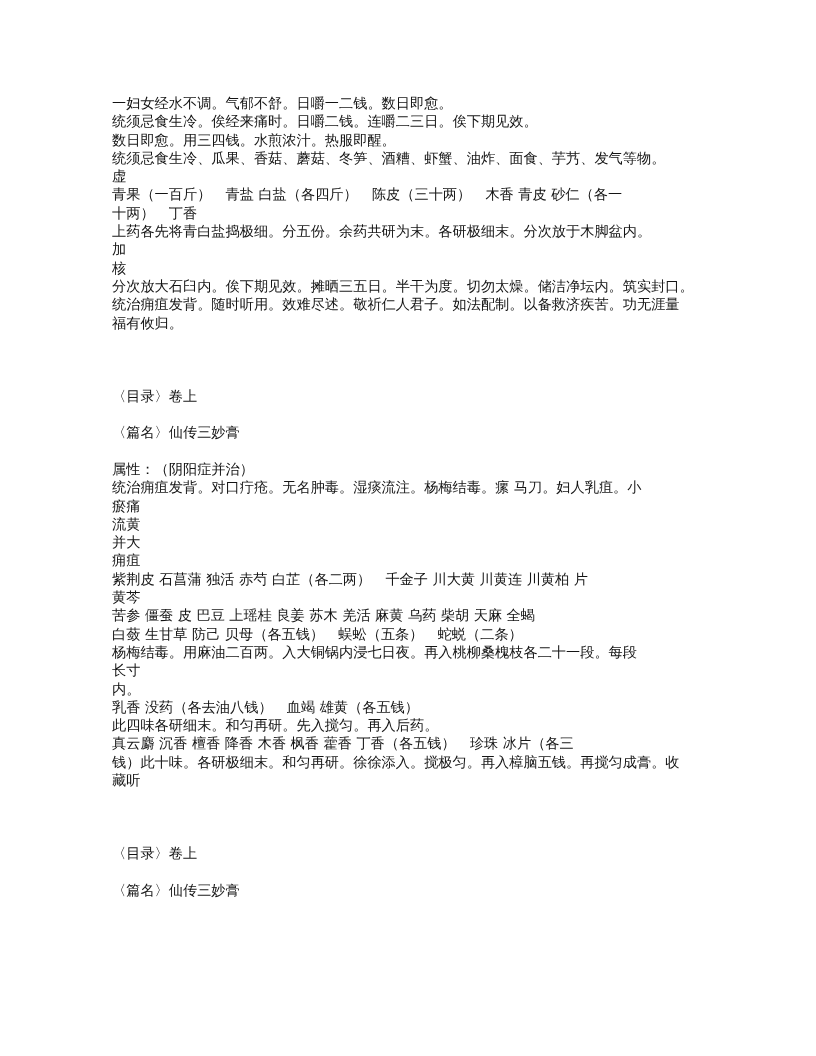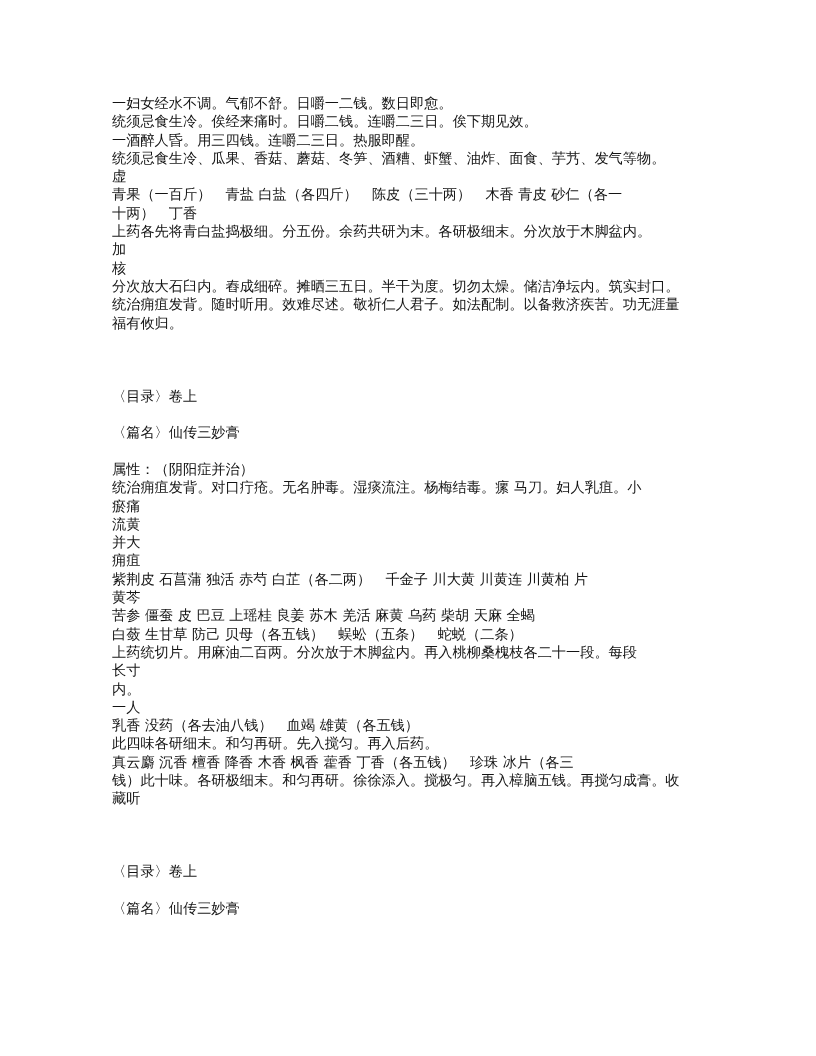--- a/index.html
+++ b/index.html
@@ -30,52 +30,51 @@
     min-height: 18.3px;
   }
 </style>
 </head>
 <body>
 
 <div class="page">
   <div class="text-block">
     <div class="line">一妇女经水不调。气郁不舒。日嚼一二钱。数日即愈。</div>
     <div class="line">统须忌食生冷。俟经来痛时。日嚼二钱。连嚼二三日。俟下期见效。</div>
-    <div class="line">一酒醉人昏。用三四钱。连嚼二三日。热服即醒。</div>
+    <div class="line">数日即愈。用三四钱。水煎浓汁。热服即醒。</div>
     <div class="line">统须忌食生冷、瓜果、香菇、蘑菇、冬笋、酒糟、虾蟹、油炸、面食、芋艿、发气等物。</div>
     <div class="line">虚</div>
     <div class="line">青果（一百斤）　青盐 白盐（各四斤）　陈皮（三十两）　木香 青皮 砂仁（各一</div>
     <div class="line">十两）　丁香</div>
     <div class="line">上药各先将青白盐捣极细。分五份。余药共研为末。各研极细末。分次放于木脚盆内。</div>
     <div class="line">加</div>
     <div class="line">核</div>
-    <div class="line">分次放大石臼内。舂成细碎。摊晒三五日。半干为度。切勿太燥。储洁净坛内。筑实封口。</div>
+    <div class="line">分次放大石臼内。俟下期见效。摊晒三五日。半干为度。切勿太燥。储洁净坛内。筑实封口。</div>
     <div class="line">统治痈疽发背。随时听用。效难尽述。敬祈仁人君子。如法配制。以备救济疾苦。功无涯量</div>
     <div class="line">福有攸归。</div>
     <div class="line"></div>
     <div class="line"></div>
     <div class="line"></div>
     <div class="line">〈目录〉卷上</div>
     <div class="line"></div>
     <div class="line">〈篇名〉仙传三妙膏</div>
     <div class="line"></div>
     <div class="line">属性：（阴阳症并治）</div>
     <div class="line">统治痈疽发背。对口疔疮。无名肿毒。湿痰流注。杨梅结毒。瘰 马刀。妇人乳疽。小</div>
     <div class="line">瘀痛</div>
     <div class="line">流黄</div>
     <div class="line">并大</div>
     <div class="line">痈疽</div>
     <div class="line">紫荆皮 石菖蒲 独活 赤芍 白芷（各二两）　千金子 川大黄 川黄连 川黄柏 片</div>
     <div class="line">黄芩</div>
     <div class="line">苦参 僵蚕 皮 巴豆 上瑶桂 良姜 苏木 羌活 麻黄 乌药 柴胡 天麻 全蝎</div>
     <div class="line">白蔹 生甘草 防己 贝母（各五钱）　蜈蚣（五条）　蛇蜕（二条）</div>
-    <div class="line">上药统切片。用麻油二百两。分次放于木脚盆内。再入桃柳桑槐枝各二十一段。每段</div>
+    <div class="line">杨梅结毒。用麻油二百两。入大铜锅内浸七日夜。再入桃柳桑槐枝各二十一段。每段</div>
     <div class="line">长寸</div>
     <div class="line">内。</div>
-    <div class="line">一人</div>
     <div class="line">乳香 没药（各去油八钱）　血竭 雄黄（各五钱）</div>
     <div class="line">此四味各研细末。和匀再研。先入搅匀。再入后药。</div>
     <div class="line">真云麝 沉香 檀香 降香 木香 枫香 藿香 丁香（各五钱）　珍珠 冰片（各三</div>
     <div class="line">钱）此十味。各研极细末。和匀再研。徐徐添入。搅极匀。再入樟脑五钱。再搅匀成膏。收</div>
     <div class="line">藏听</div>
     <div class="line"></div>
     <div class="line"></div>
     <div class="line"></div>
     <div class="line">〈目录〉卷上</div>
     <div class="line"></div>

